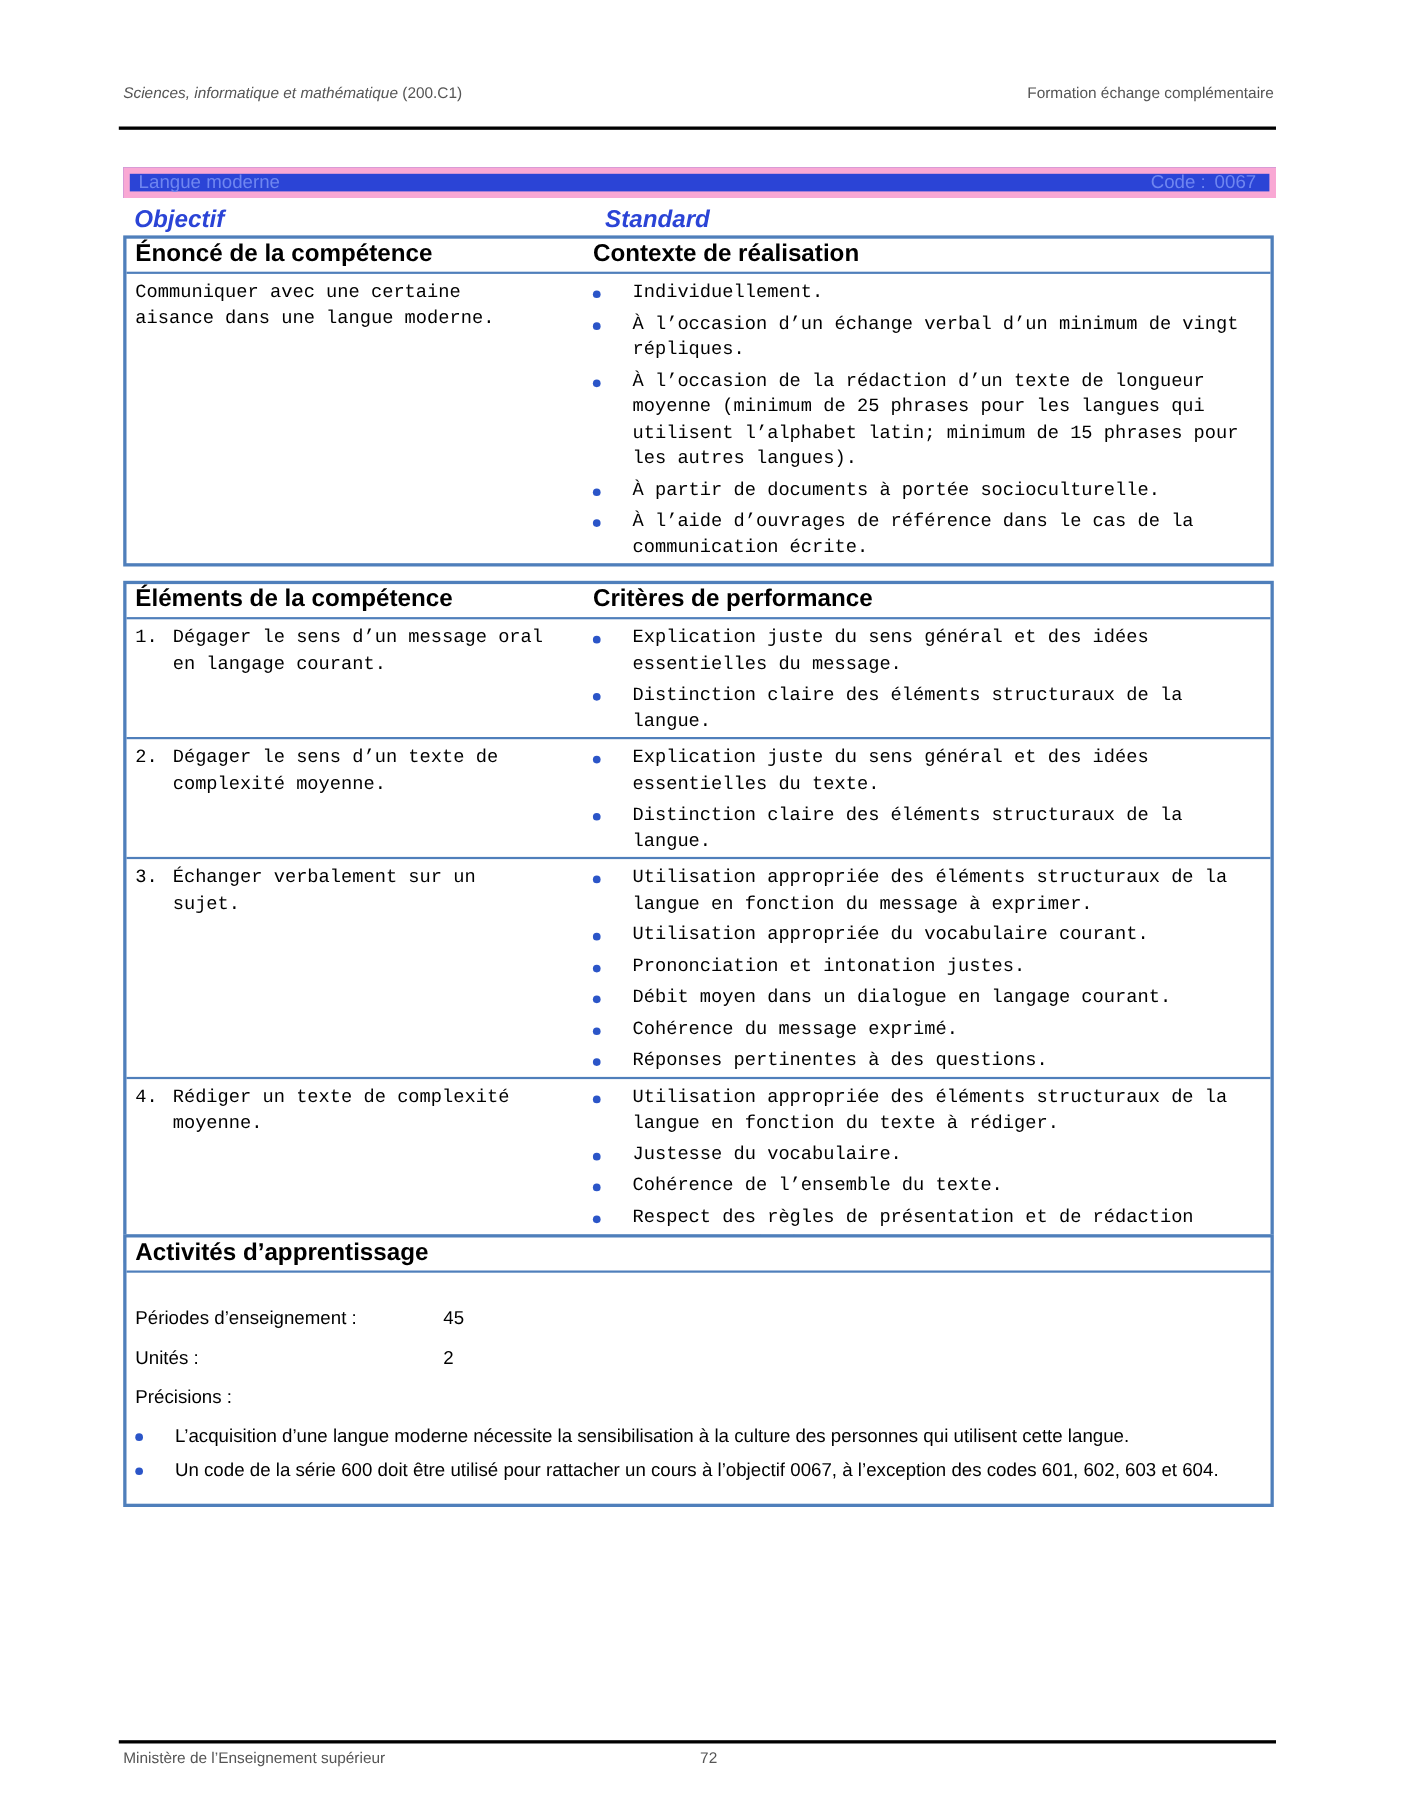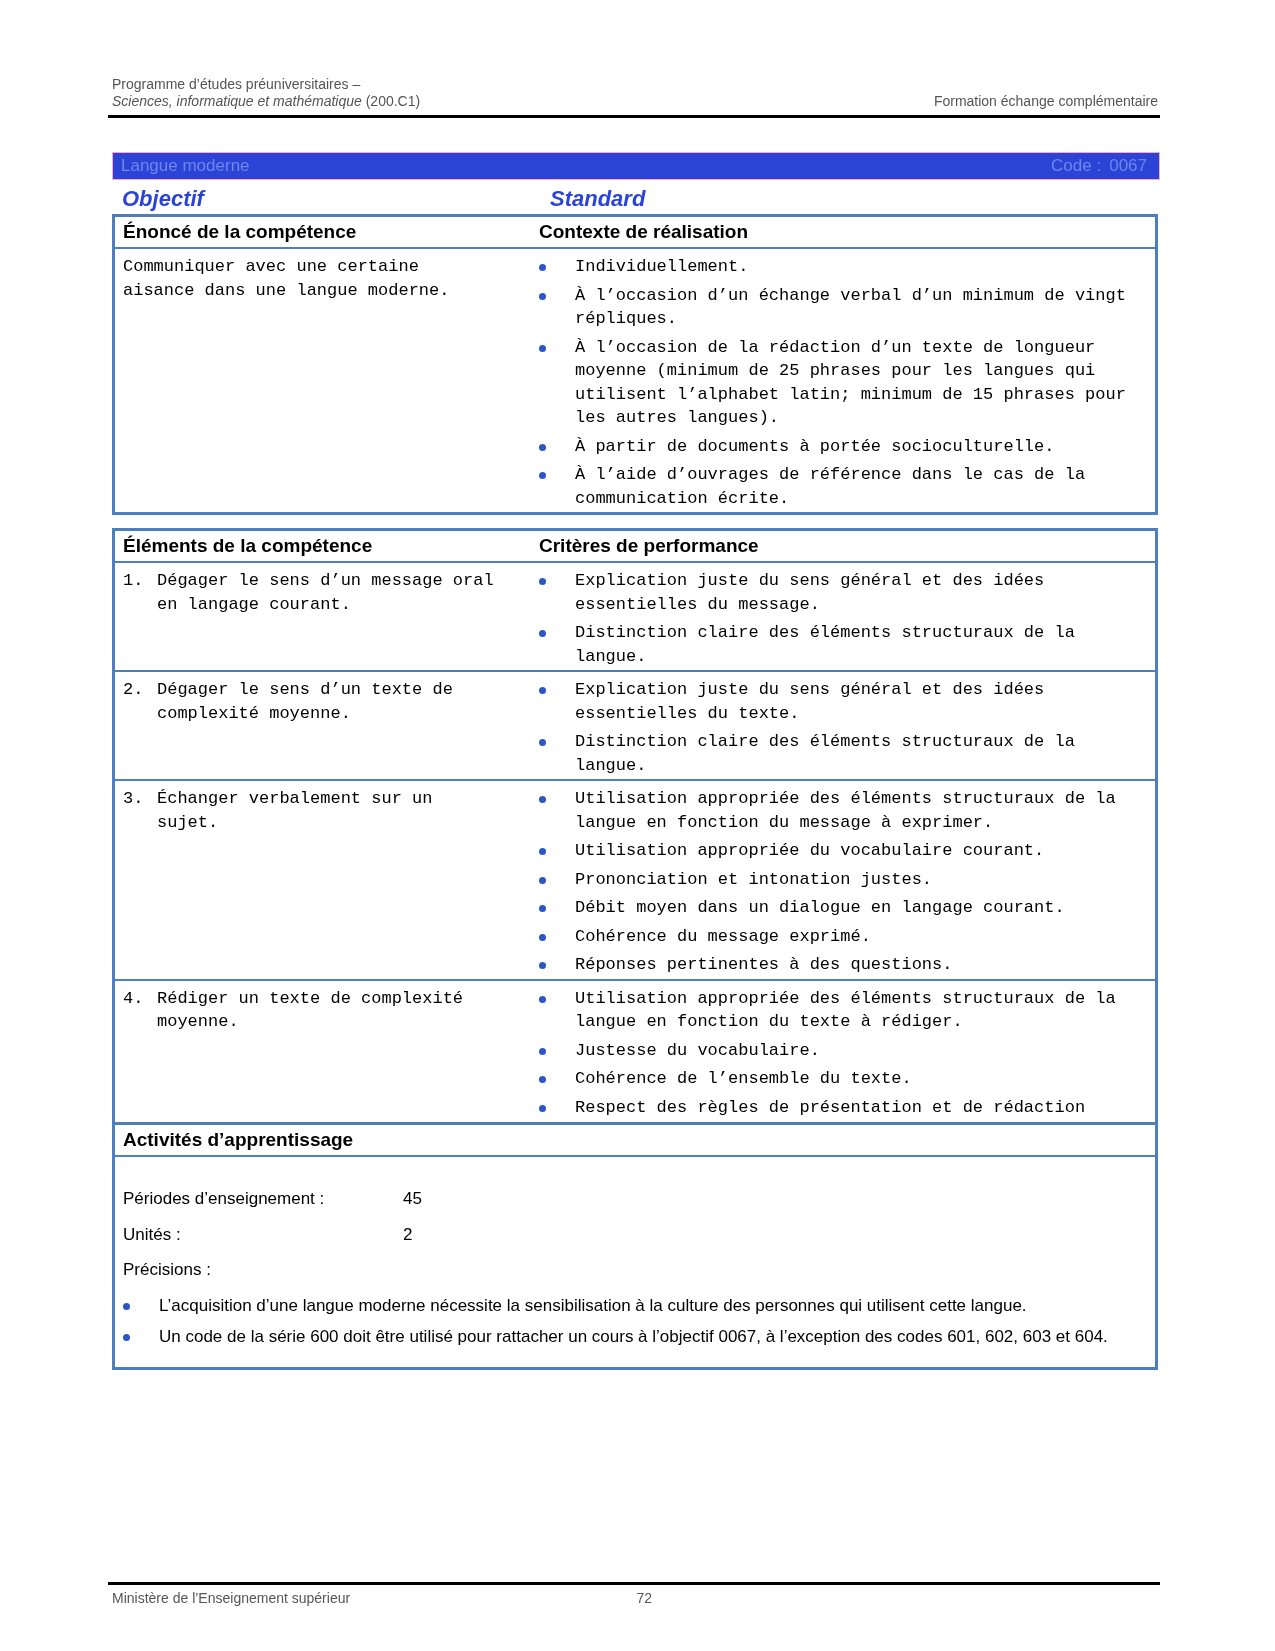--- a/index.html
+++ b/index.html
@@ -9,34 +9,34 @@
 
   
   .run-head { position: absolute; left: 112px; top: 76px; width: 1046px; font-size: 14px; color: #555; }
   .run-head .l1 { line-height: 17px; }
   .run-head .l2 { line-height: 17px; display: flex; justify-content: space-between; gap: 28px; }
   .run-head .l2 i { font-style: italic; }
   .head-rule { position: absolute; left: 108px; top: 115px; width: 1052px; height: 3px; background: #000; }
 
   
   .title-bar { position: absolute; left: 112px; top: 152px; width: 1048px; height: 28px;
-               background: #2b44d6; border: 1px solid #f9a8d4; box-sizing: border-box;
+               background: #2b44d6; border: 6px solid #f9a8d4; box-sizing: border-box;
                display: flex; align-items: center; justify-content: space-between;
                padding: 0 12px 0 8px; color: #6f86f0; font-size: 17px; }
   .title-bar .code { display: flex; gap: 8px; }
 
   .obj-row { position: absolute; left: 122px; top: 186px; width: 1030px; height: 26px;
              font-size: 22px; font-weight: bold; font-style: italic; color: #2b44d6; }
   .obj-row .obj { position: absolute; left: 0; top: 0; }
   .obj-row .std { position: absolute; left: 428px; top: 0; }
 
   
   .box { position: absolute; left: 112px; width: 1046px; border: 3px solid #4f7fbb; box-sizing: border-box; background: #fff; }
-  .box .hdr { display: flex; border-bottom: 2px solid #4f7fbb; height: 30px; align-items: center;
-              font-weight: bold; font-size: 19px; }
+  .box .hdr { display: flex; border-bottom: 2px solid #4f7fbb; height: 30px; 
+              font-weight: bold; font-size: 22px; }
   .col-l { width: 418px; padding-left: 8px; box-sizing: border-box; }
   .col-r { flex: 1; padding-left: 6px; box-sizing: border-box; }
   .row { display: flex; font-size: 17px; line-height: 23.5px; font-family: Liberation Mono, monospace; }
   .row + .row { border-top: 2px solid #4f7fbb; }
   .row .col-l { padding-top: 6px; padding-bottom: 6px; }
   .row .col-r { padding-top: 6px; padding-bottom: 2px; }
   ul.b { list-style: none; margin: 0; padding: 0; }
   ul.b li { position: relative; padding-left: 36px; margin-bottom: 5px; }
   ul.b li:last-child { margin-bottom: 0; }
   ul.b li .dot { position: absolute; left: 0; top: 9px; width: 7px; height: 7px; border-radius: 50%; background: #2b55c8; }
@@ -53,21 +53,20 @@
   .foot-rule { position: absolute; left: 108px; top: 1582px; width: 1052px; height: 3px; background: #000; }
   .foot { position: absolute; left: 112px; top: 1590px; width: 540px; display: flex; justify-content: space-between;
           font-size: 14px; color: #555; }
 </style>
 </head>
 <body>
 
 <div class="page">
 
   <div class="run-head">
-    <div class="l1">Programme d’études préuniversitaires –</div>
     <div class="l2">
       <span><i>Sciences, informatique et mathématique</i> <span>(200.C1)</span></span>
       <span>Formation échange complémentaire</span>
     </div>
   </div>
   <div class="head-rule"></div>
 
   <div class="title-bar">
     <span>Langue moderne</span>
     <span class="code">

